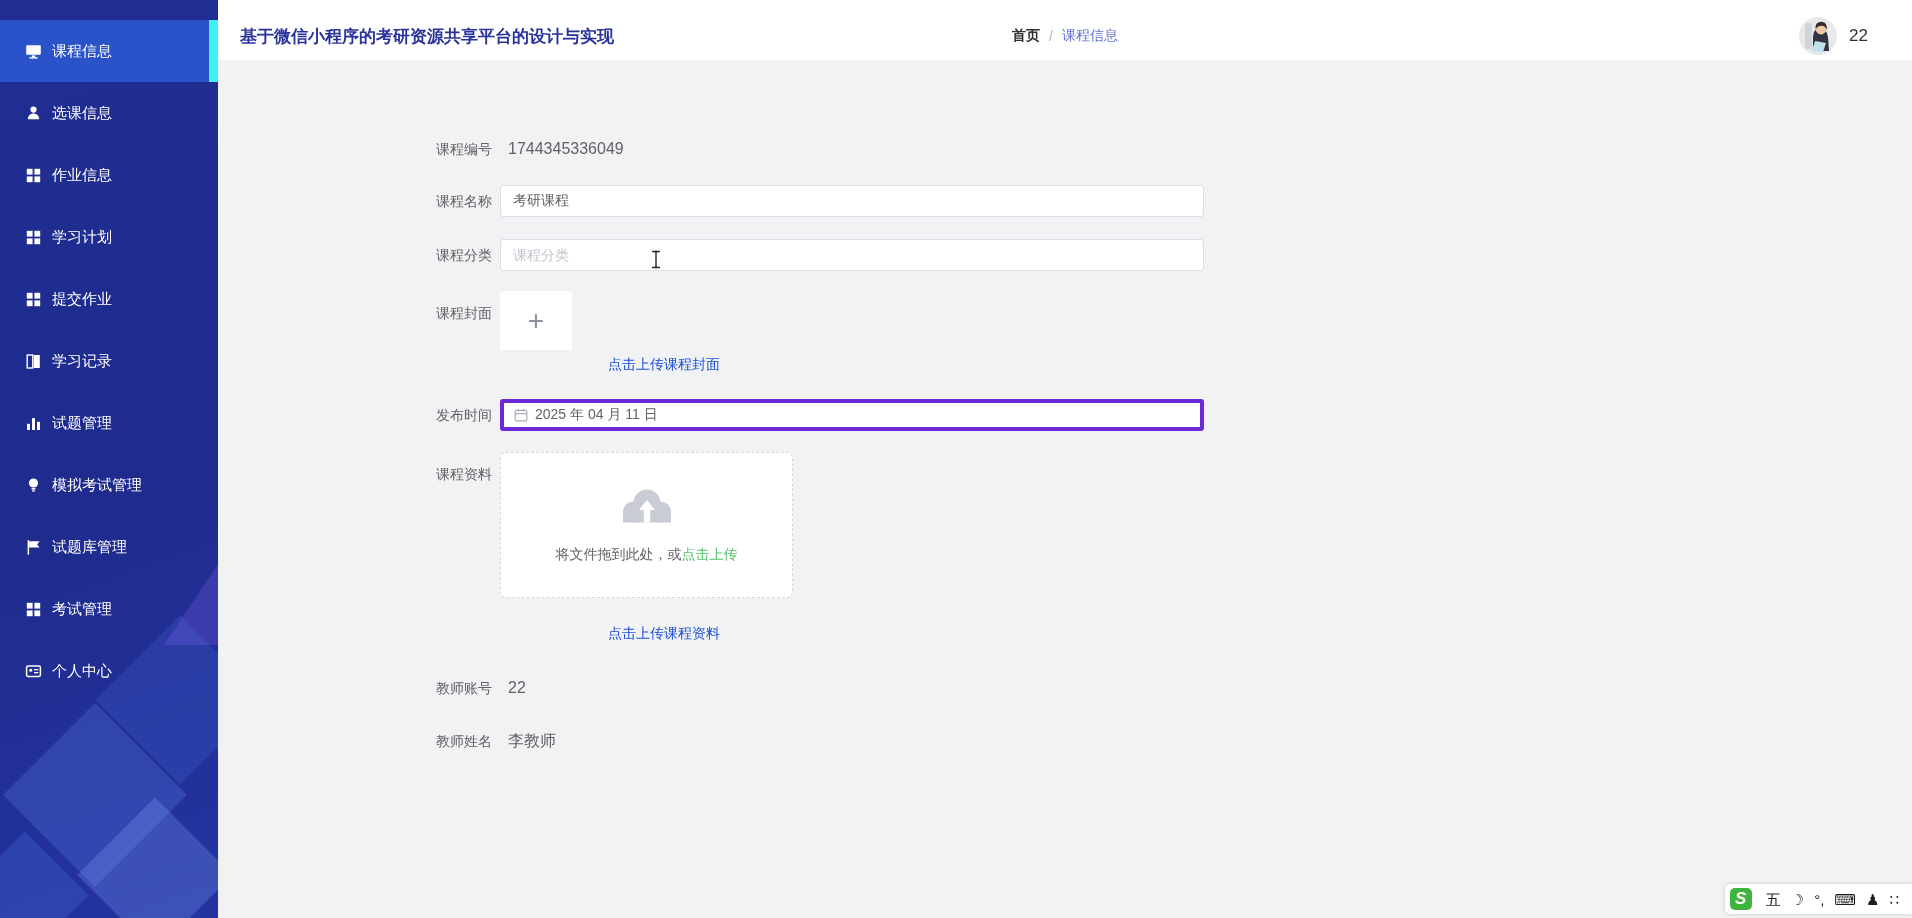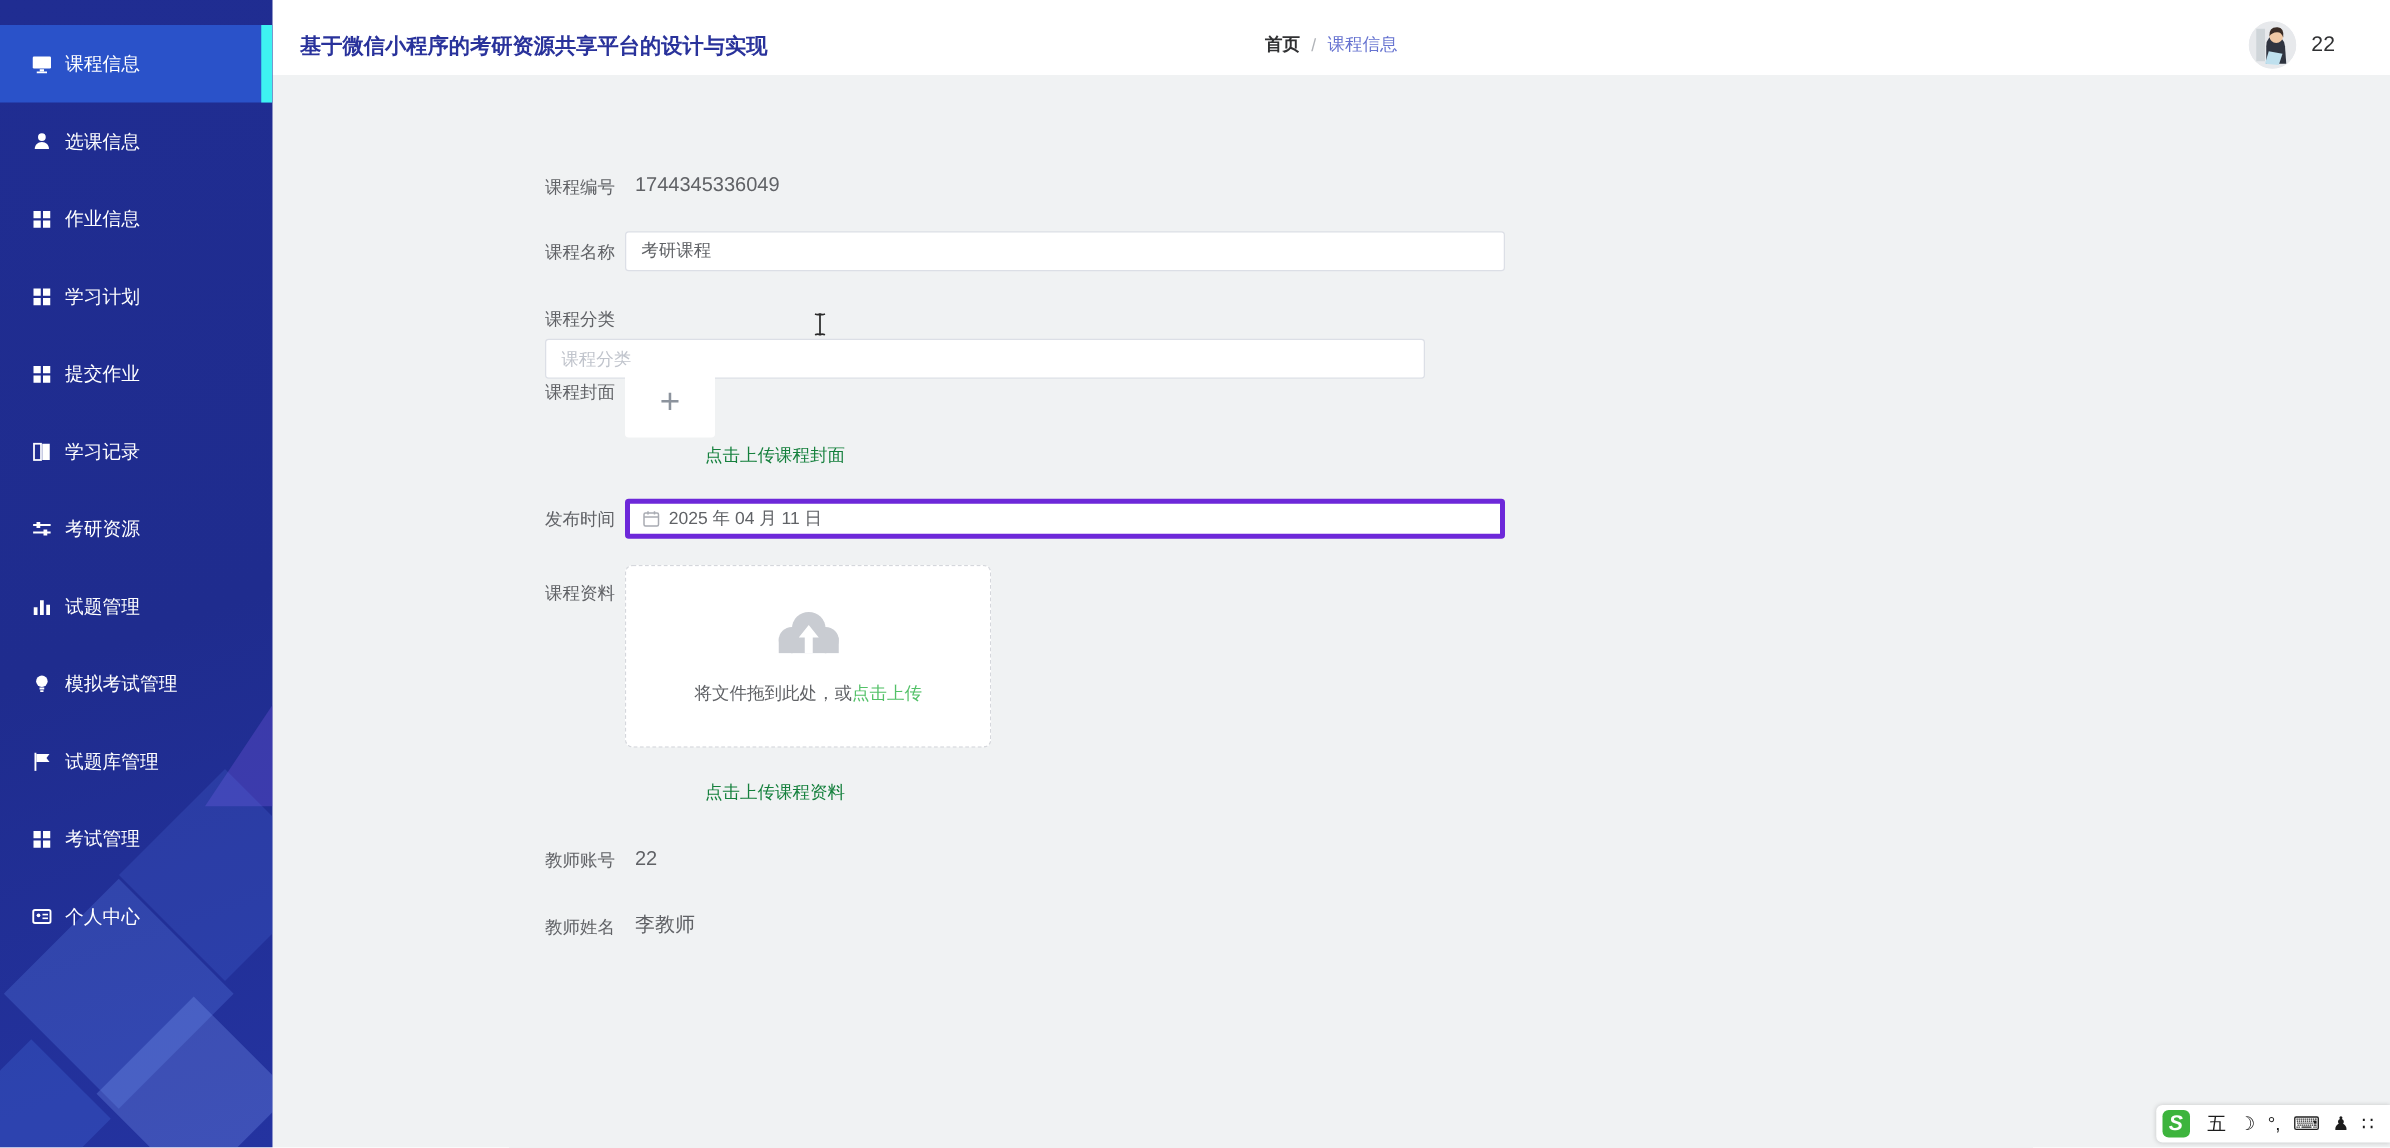--- a/index.html
+++ b/index.html
@@ -61,35 +61,35 @@
     font-family:inherit; }
   .txt-input::placeholder { color:#c0c4cc; }
   .date-input { width:704px; height:32px; border:4px solid #6d28d9; border-radius:3px;
     background:#fff; display:flex; align-items:center; padding:0 10px; cursor:pointer; }
   .date-input svg { margin-right:7px; flex:none; }
   .date-text { font-size:14px; color:#606266; }
 
   .cover-box { width:72px; height:59px; background:#fff; border-radius:3px;
     display:flex; align-items:center; justify-content:center; cursor:pointer; }
   .plus-glyph { font-size:28px; font-weight:300; color:#8c939d; line-height:1; }
-  .hint { font-size:14px; color:#15803d; }
+  .hint { font-size:14px; color:#1d4ed8;margin-left:44px; }
   .cover-hint { position:absolute; left:64px; top:65px; white-space:nowrap; }
 
   .drop-zone { width:293px; height:146px; background:#fff; border:1px dashed #d5d7dc;
     border-radius:6px; display:flex; flex-direction:column; align-items:center;
     justify-content:center; cursor:pointer; }
   .drop-zone svg { display:block; margin-bottom:14px; }
   .drop-text { font-size:14px; color:#606266; }
   .drop-link { color:#53c168; cursor:pointer; }
   .material-hint { position:absolute; left:64px; top:173px; white-space:nowrap; }
 
   
   #row-course-id   { top:79px; }
   #row-course-name { top:125px; }
-  #row-course-cat  { top:179px;flex-direction:column; }
+  #row-course-cat  { top:179px; }
   #row-course-cover{ top:231px; }
   #row-publish     { top:339px; }
   #row-material    { top:392px; }
   #row-teacher-acc { top:618px; }
   #row-teacher-name{ top:671px; }
 
   
   .cursor-ibeam { position:absolute; left:650px; top:250px; z-index:40;
     pointer-events:none; }
 
@@ -155,29 +155,20 @@
           <rect x="9.4" y="9.4" width="5.8" height="5.8" fill="#fff"></rect>
         </svg>
         <span>提交作业</span>
       </div>
       <div class="side-item">
         <svg viewBox="0 0 17 17" class="mi">
           <rect x="2.2" y="2" width="5.6" height="13" fill="none" stroke="#fff" stroke-width="1.4"></rect>
           <rect x="8.8" y="2" width="6" height="13" fill="#fff"></rect>
         </svg>
         <span>学习记录</span>
-      </div>
-      <div class="side-item">
-        <svg viewBox="0 0 17 17" class="mi">
-          <rect x="1.5" y="4.2" width="14" height="1.6" fill="#fff"></rect>
-          <rect x="4.2" y="2.6" width="3" height="4.8" fill="#fff"></rect>
-          <rect x="1.5" y="10.2" width="14" height="1.6" fill="#fff"></rect>
-          <rect x="9.8" y="8.6" width="3" height="4.8" fill="#fff"></rect>
-        </svg>
-        <span>考研资源</span>
       </div>
       <div class="side-item">
         <svg viewBox="0 0 17 17" class="mi">
           <rect x="2" y="8.8" width="3" height="6.2" fill="#fff"></rect>
           <rect x="7" y="3.2" width="3" height="11.8" fill="#fff"></rect>
           <rect x="12" y="6.8" width="3" height="8.2" fill="#fff"></rect>
         </svg>
         <span>试题管理</span>
       </div>
       <div class="side-item">

